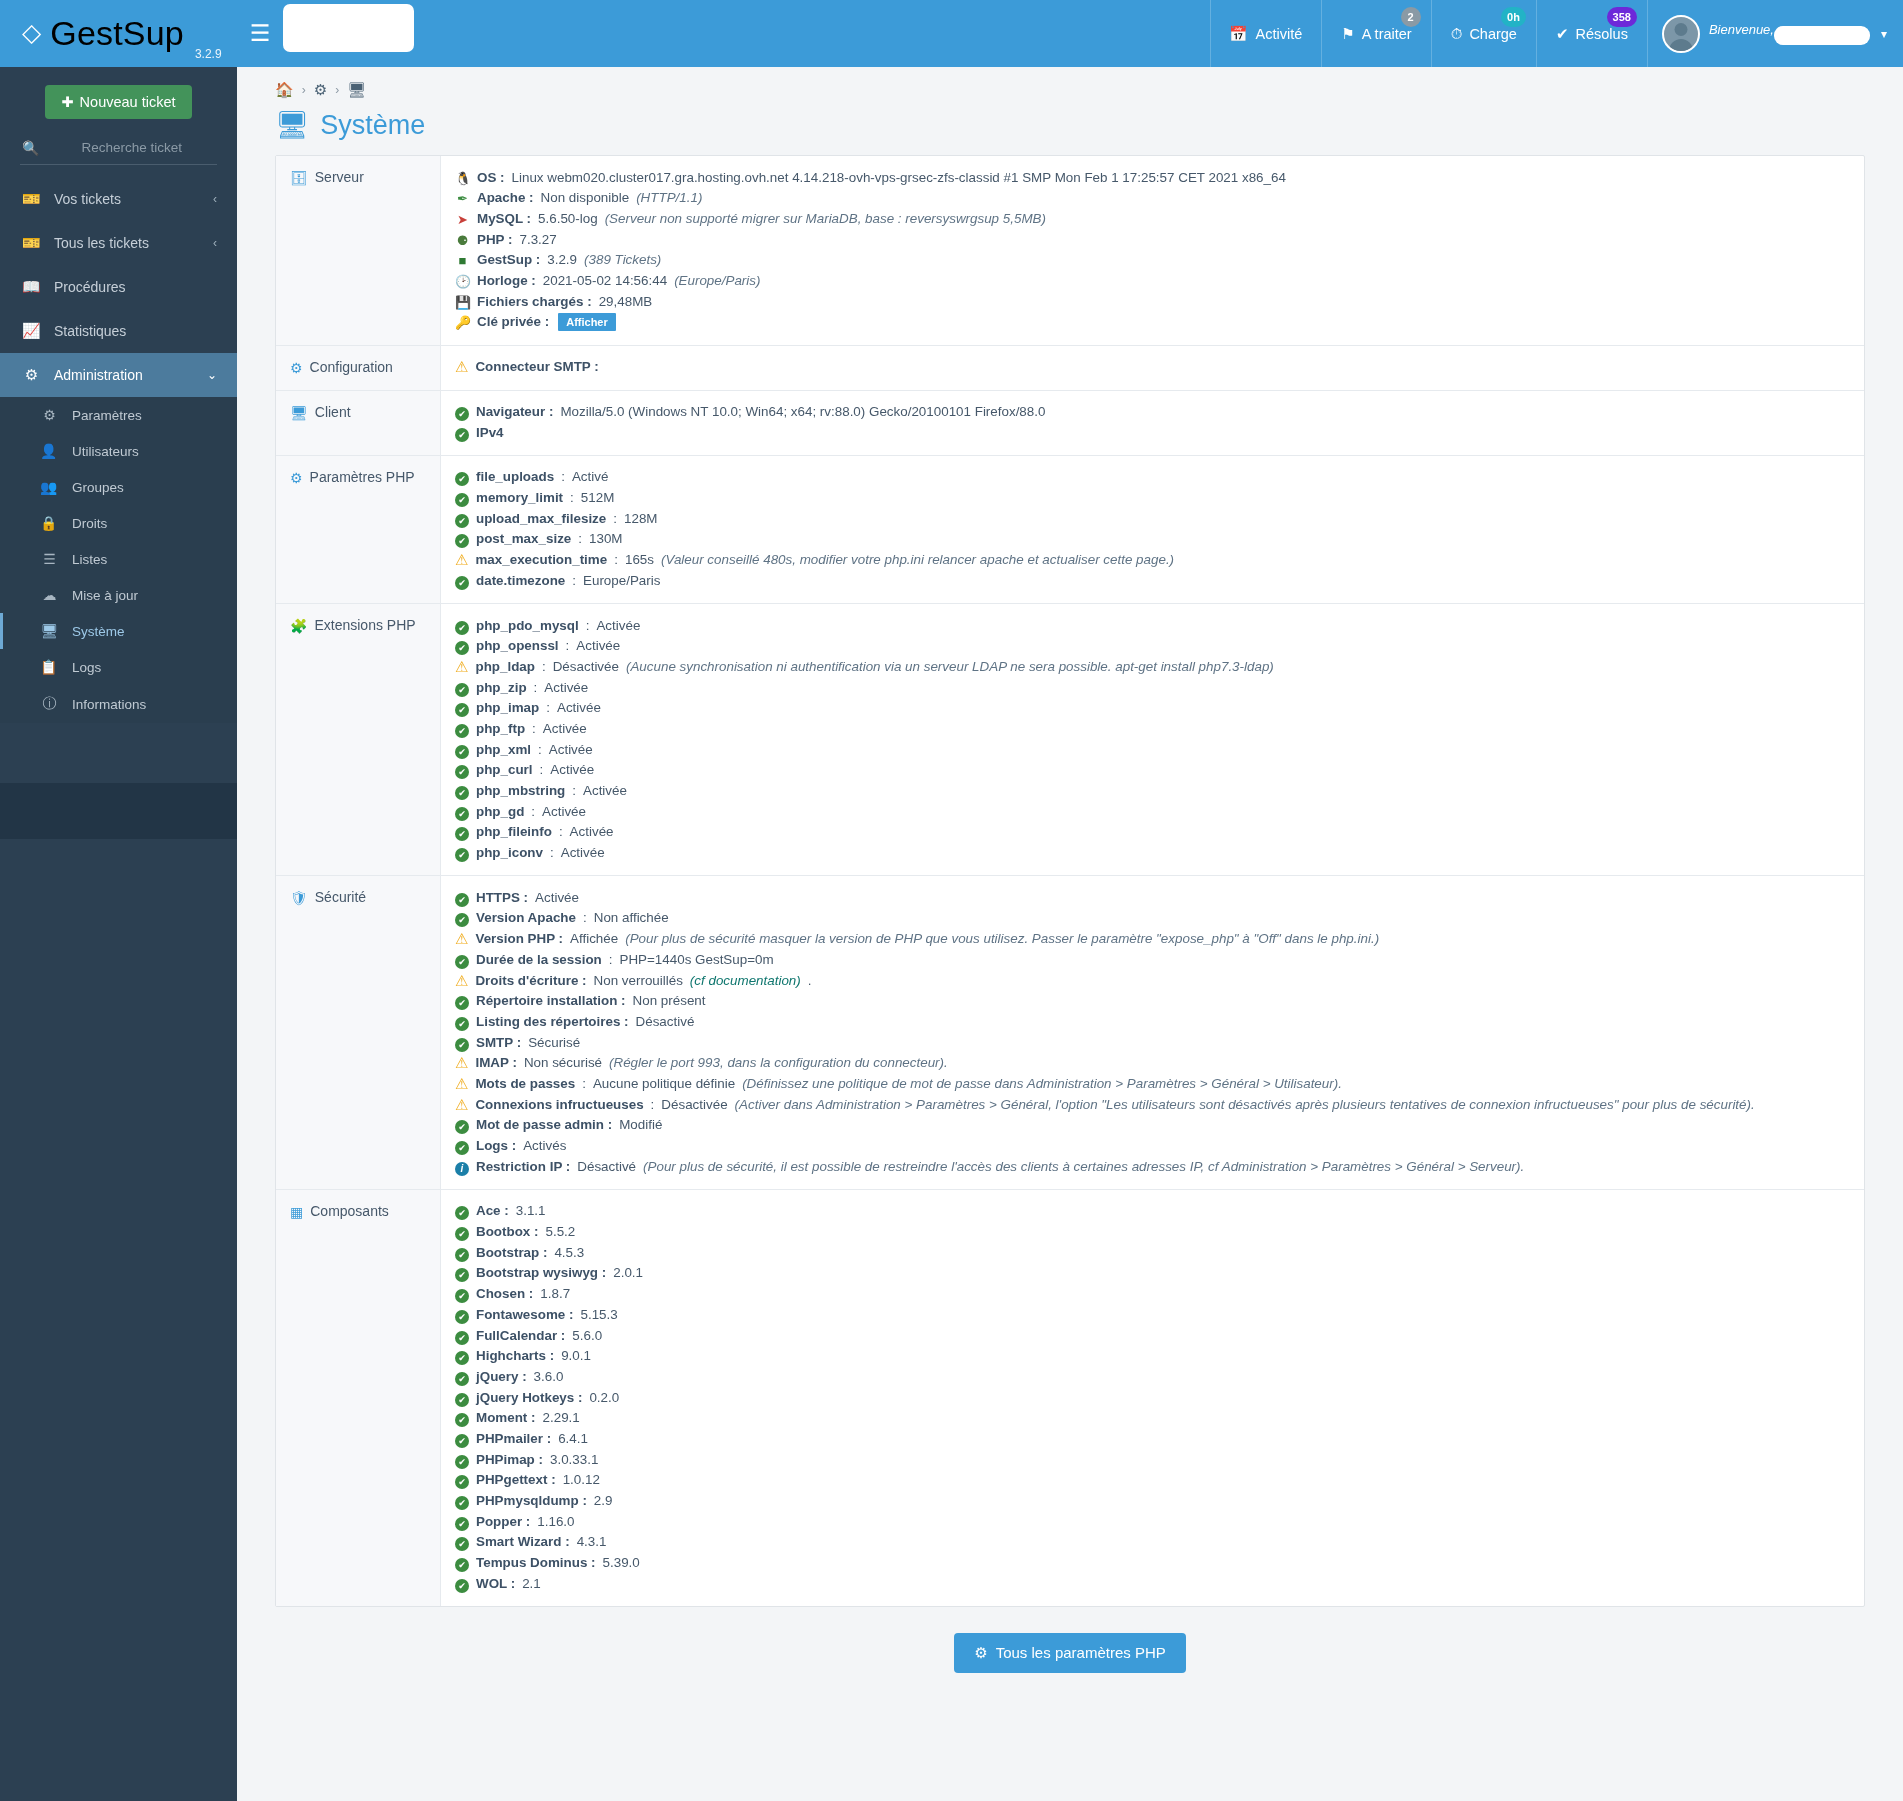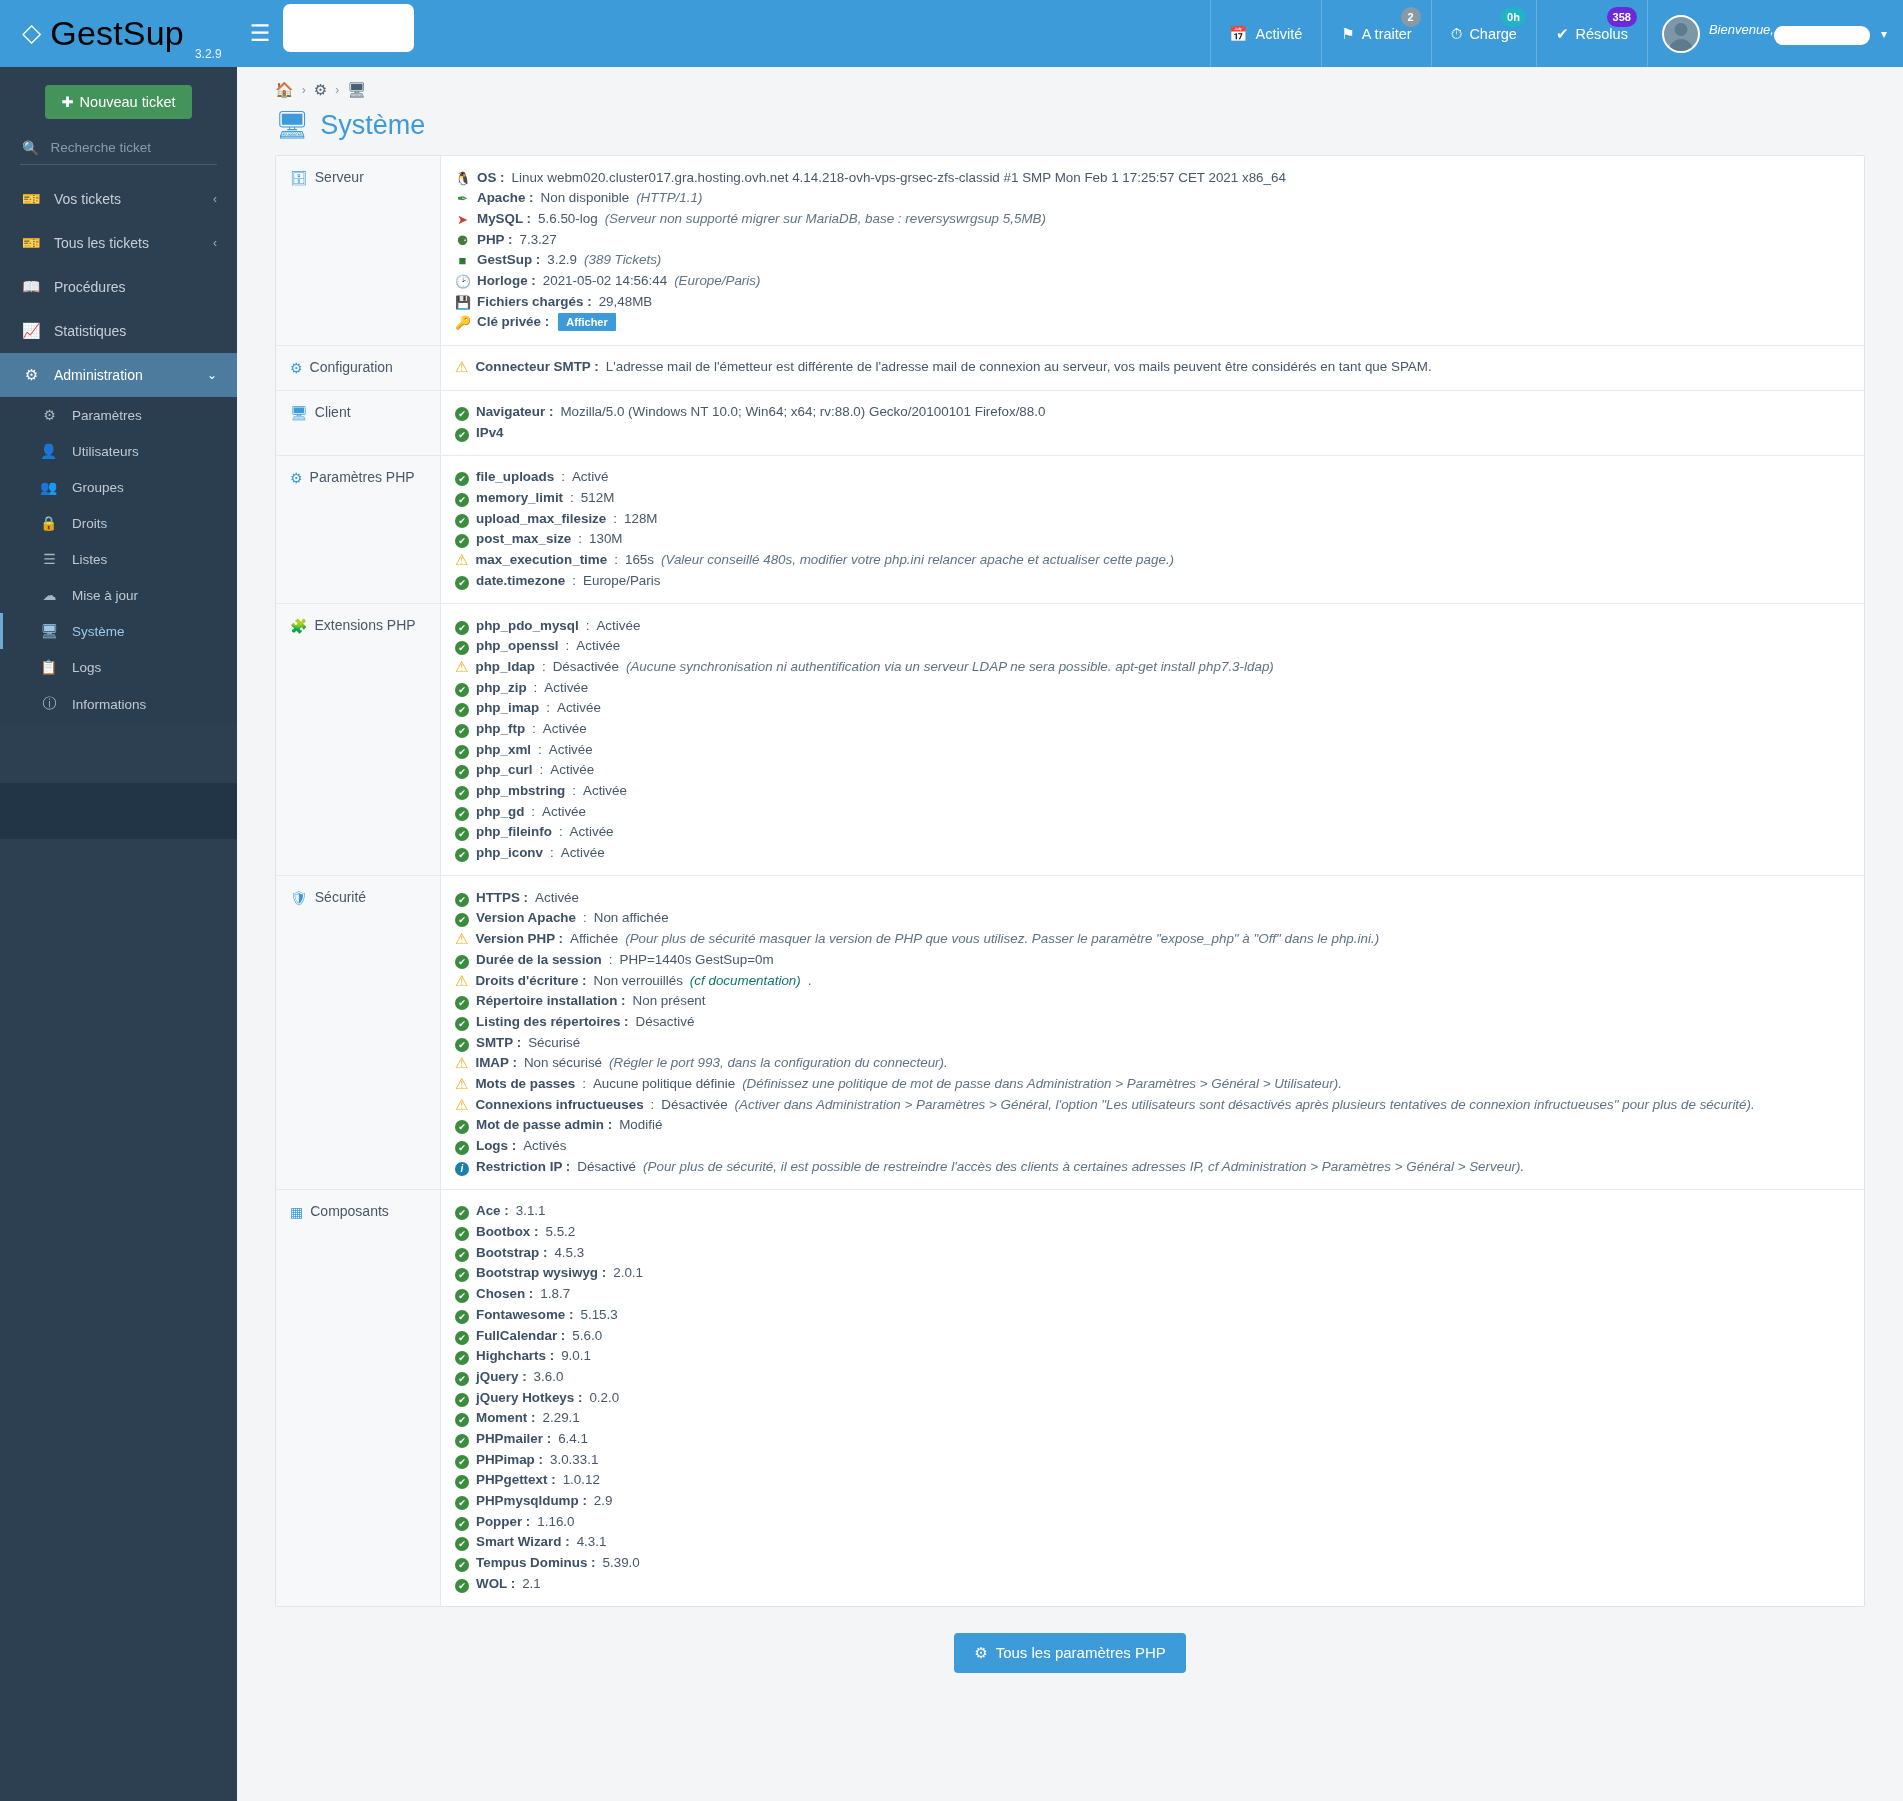--- a/index.html
+++ b/index.html
@@ -86,20 +86,21 @@
   .search-wrap { padding: 6px 20px 12px 20px; }
   .search-box {
     display:flex; align-items:center; gap:9px;
     border-bottom: 1px solid #4a5d6e; padding: 4px 2px 8px 2px;
   }
   .search-icon { color:#2e9aa8; font-size: 14px; }
   .search-input {
     background: transparent; border: none; outline:none;
     color: #9fadb9; font-size: 13.5px; width: 100%;
     font-family: "Liberation Sans", sans-serif;
+    text-align: center;
   }
   .search-input::placeholder { color:#8b9aa6; }
   .nav-item {
     display:flex; align-items:center; gap: 13px; padding: 13px 20px 13px 22px;
     font-size: 14px; color:#c6cfd8; cursor:pointer; position:relative;
   }
   .nav-item .nav-ic { width: 19px; text-align:center; font-size: 15px; color:#aebbc6; }
   .nav-item .chev { margin-left:auto; font-size: 12px; color:#9fb0bd; }
   .nav-item.active { background:#4c7b9d; color:#fff; }
   .nav-item.active .nav-ic, .nav-item.active .chev { color:#fff; }
@@ -371,21 +372,20 @@
 
       <div class="row">
         <div class="row-label">
           <span class="lbl-ic">⚙</span>
           <span>Configuration</span>
         </div>
         <div class="row-body">
           <div class="line">
             <span class="st tri-warn"></span>
             <span class="lbl">Connecteur SMTP :</span>
-            <span class="val">L'adresse mail de l'émetteur est différente de l'adresse mail de connexion au serveur, vos mails peuvent être considérés en tant que SPAM.</span>
           </div>
         </div>
       </div>
 
       <div class="row">
         <div class="row-label">
           <span class="lbl-ic">🖥</span>
           <span>Client</span>
         </div>
         <div class="row-body">

